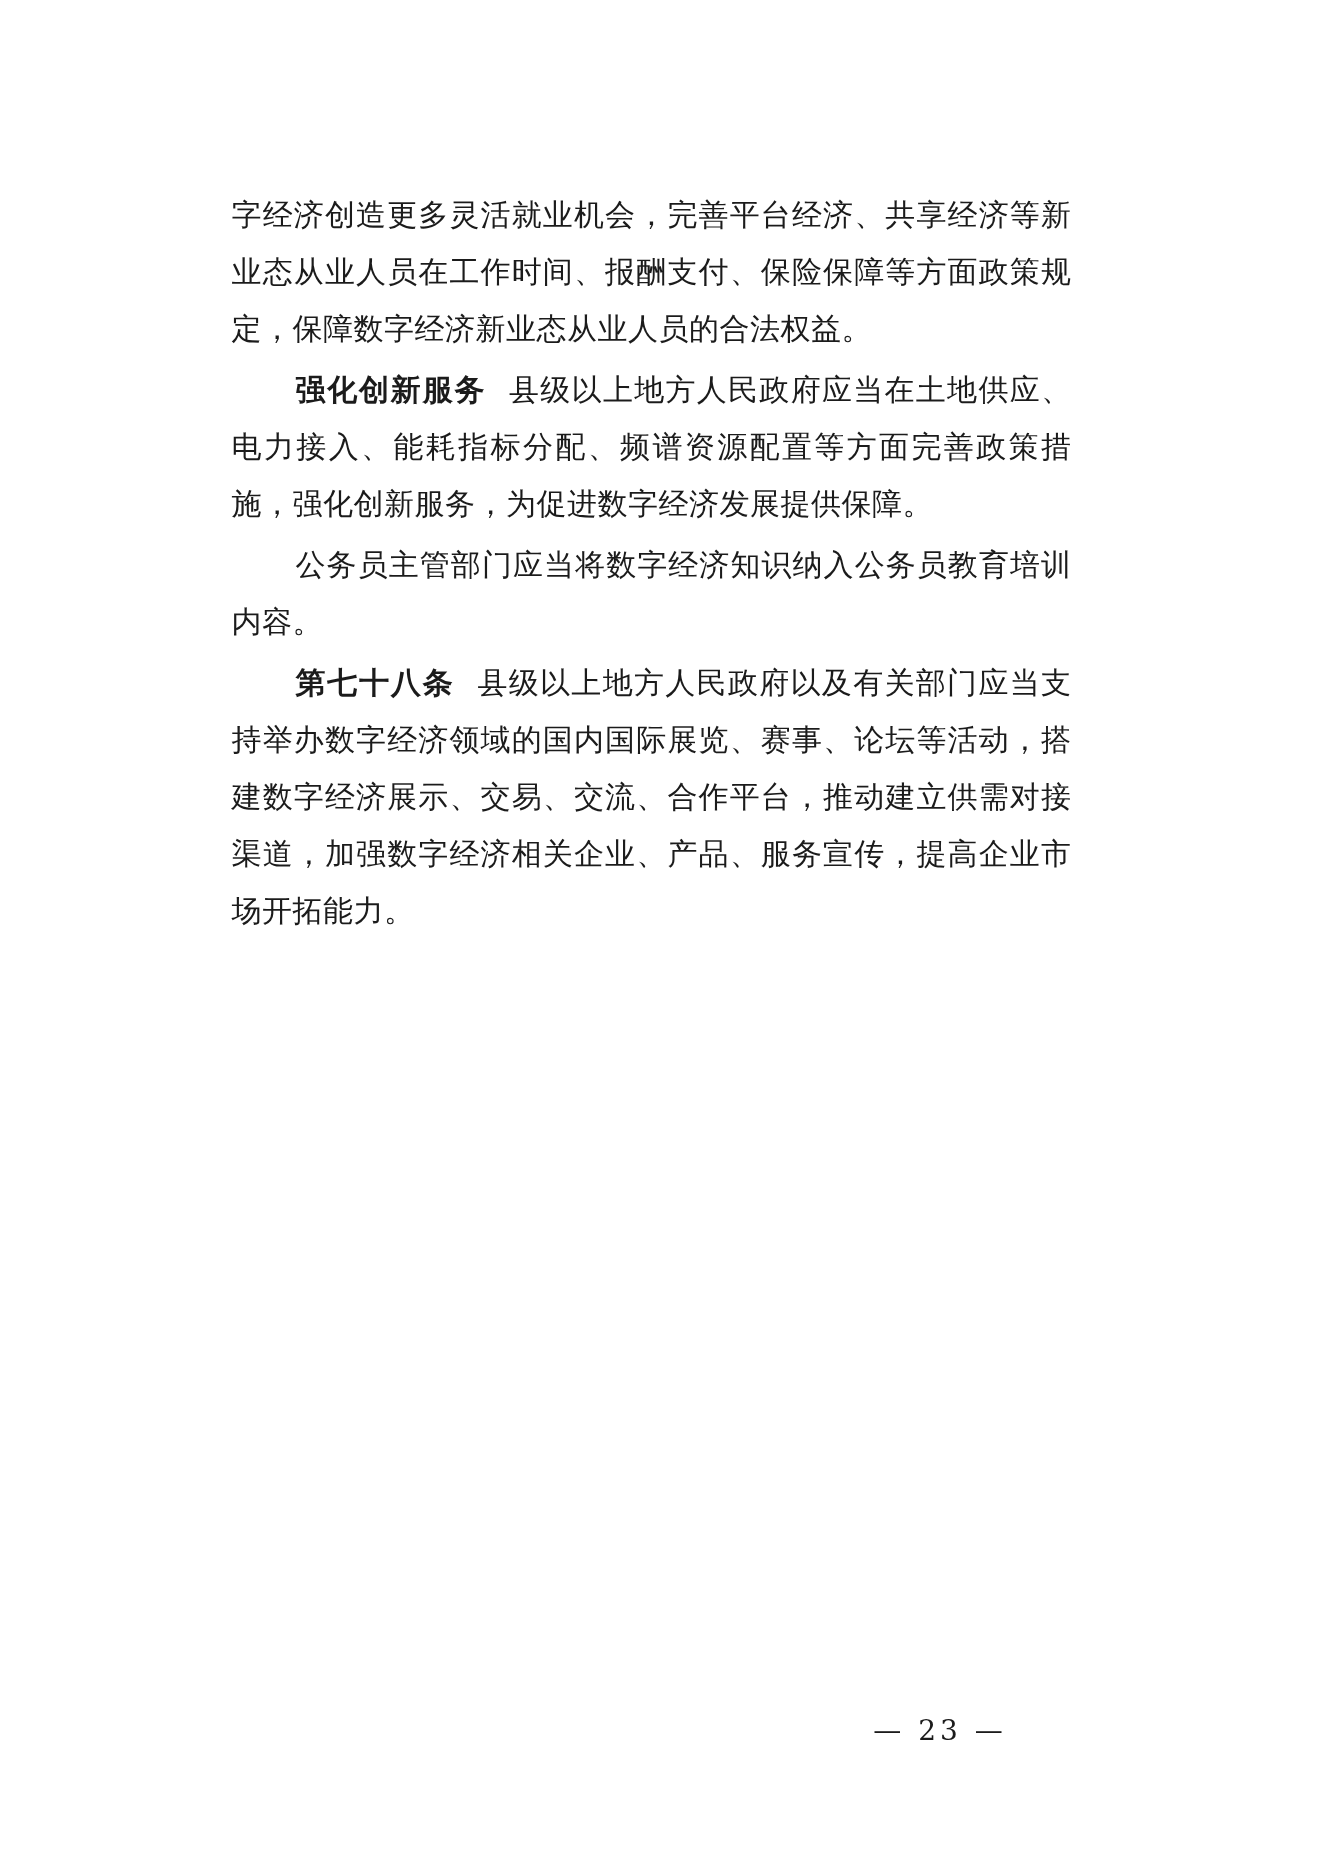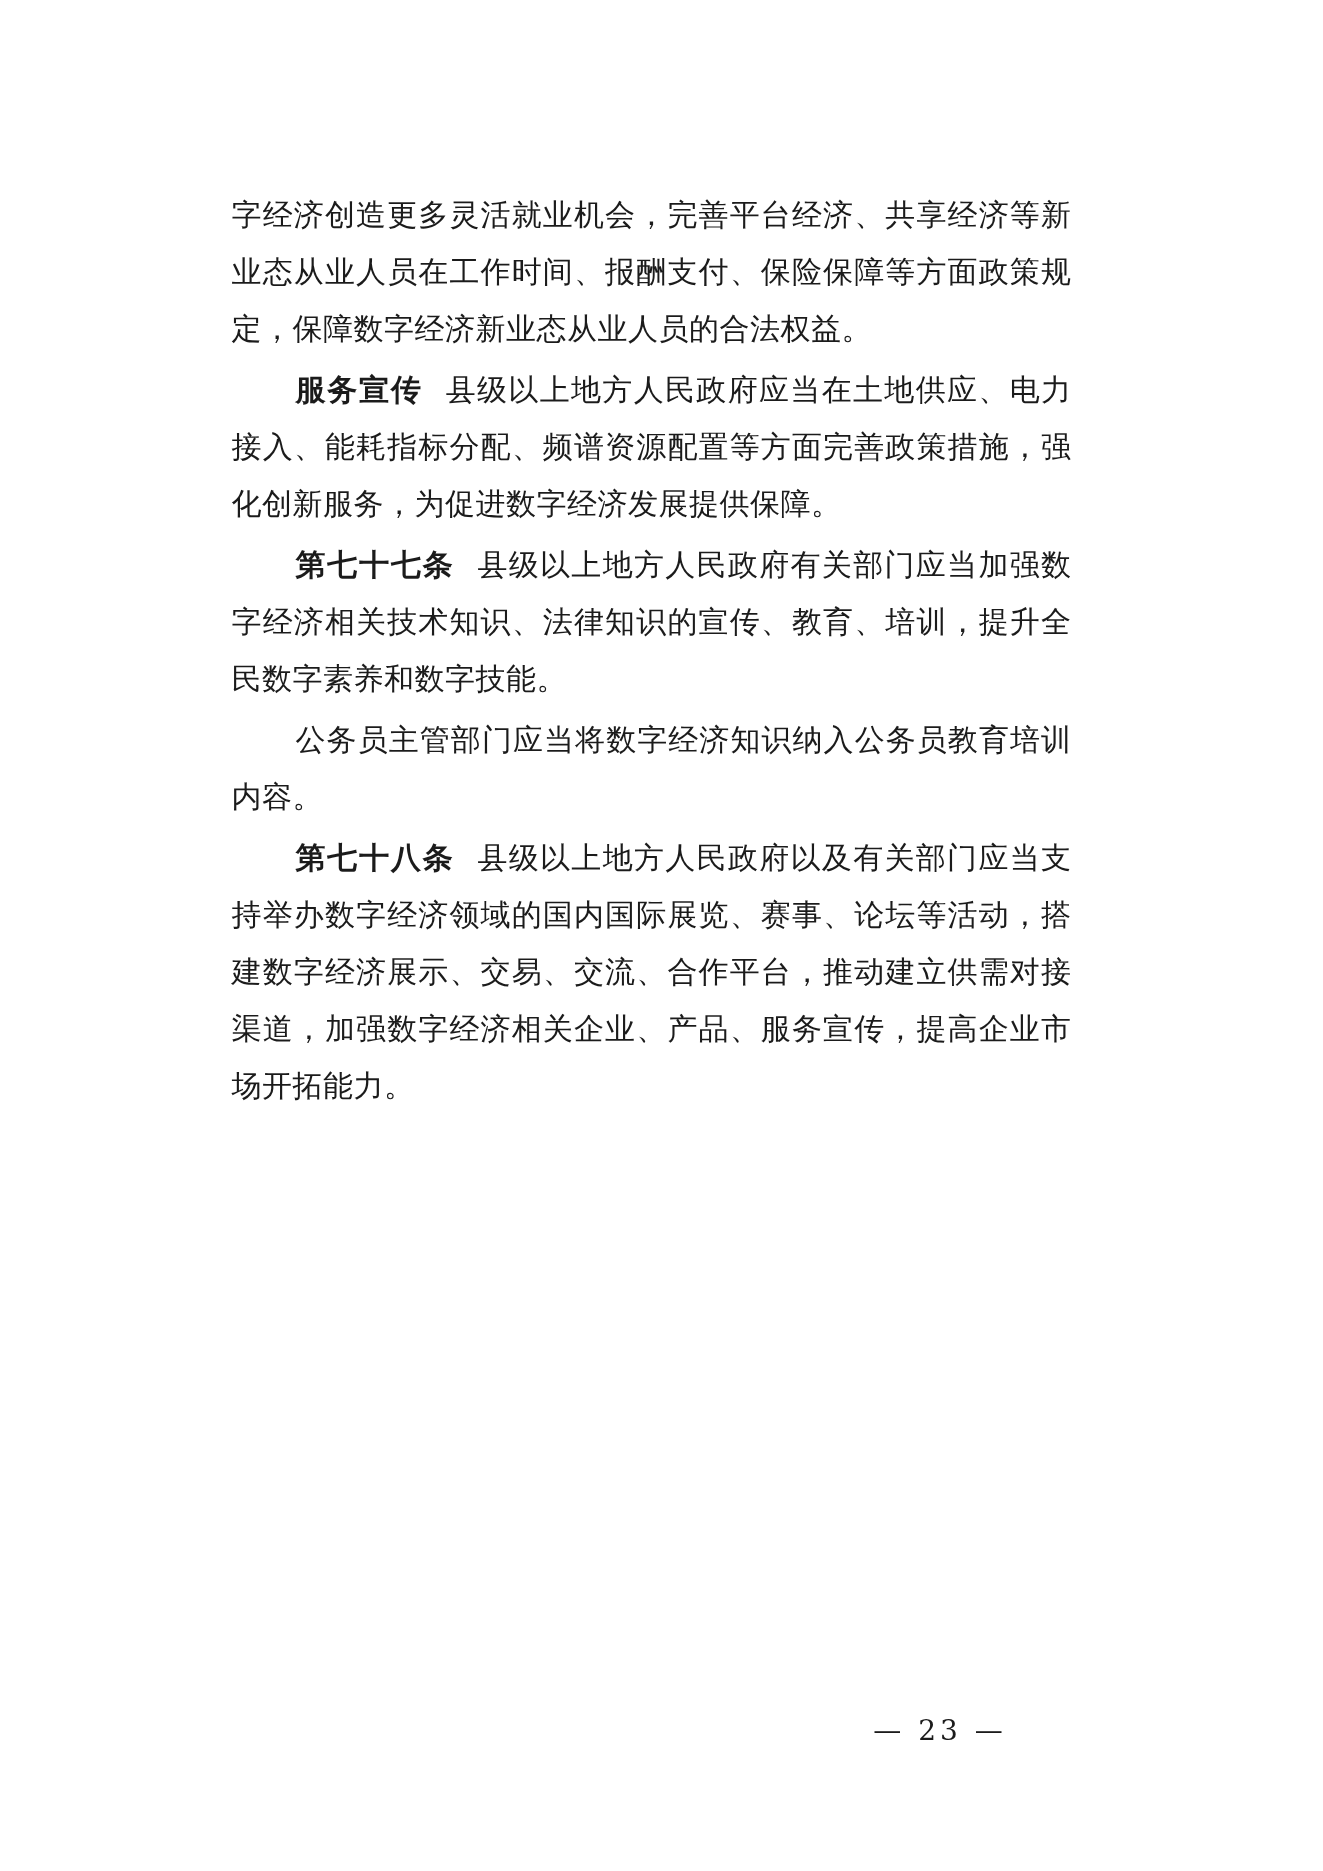--- a/index.html
+++ b/index.html
@@ -62,26 +62,23 @@
 <body>
 
 <div class="page">
   <div class="content">
 
     <p class="para">
       <span>字经济创造更多灵活就业机会，完善平台经济、共享经济等新业态从业人员在工作时间、报酬支付、保险保障等方面政策规定，保障数字经济新业态从业人员的合法权益。</span>
     </p>
 
     <p class="para indent">
-      <span class="article-label">服务宣传</span><span class="gap"></span><span>县级以上地方人民政府应当在土地供应、电力接入、能耗指标分配、频谱资源配置等方面完善政策措施，强化创新服务，为促进数字经济发展提供保障。</span>
+      <span class="article-label">强化创新服务</span><span class="gap"></span><span>县级以上地方人民政府应当在土地供应、电力接入、能耗指标分配、频谱资源配置等方面完善政策措施，强化创新服务，为促进数字经济发展提供保障。</span>
     </p>
 
-    <p class="para indent">
-      <span class="article-label">第七十七条</span><span class="gap"></span><span>县级以上地方人民政府有关部门应当加强数字经济相关技术知识、法律知识的宣传、教育、培训，提升全民数字素养和数字技能。</span>
-    </p>
 
 
     <p class="para indent">
       <span>公务员主管部门应当将数字经济知识纳入公务员教育培训内容。</span>
     </p>
 
 
     <p class="para indent">
       <span class="article-label">第七十八条</span><span class="gap"></span><span>县级以上地方人民政府以及有关部门应当支持举办数字经济领域的国内国际展览、赛事、论坛等活动，搭建数字经济展示、交易、交流、合作平台，推动建立供需对接渠道，加强数字经济相关企业、产品、服务宣传，提高企业市场开拓能力。</span>
     </p>

